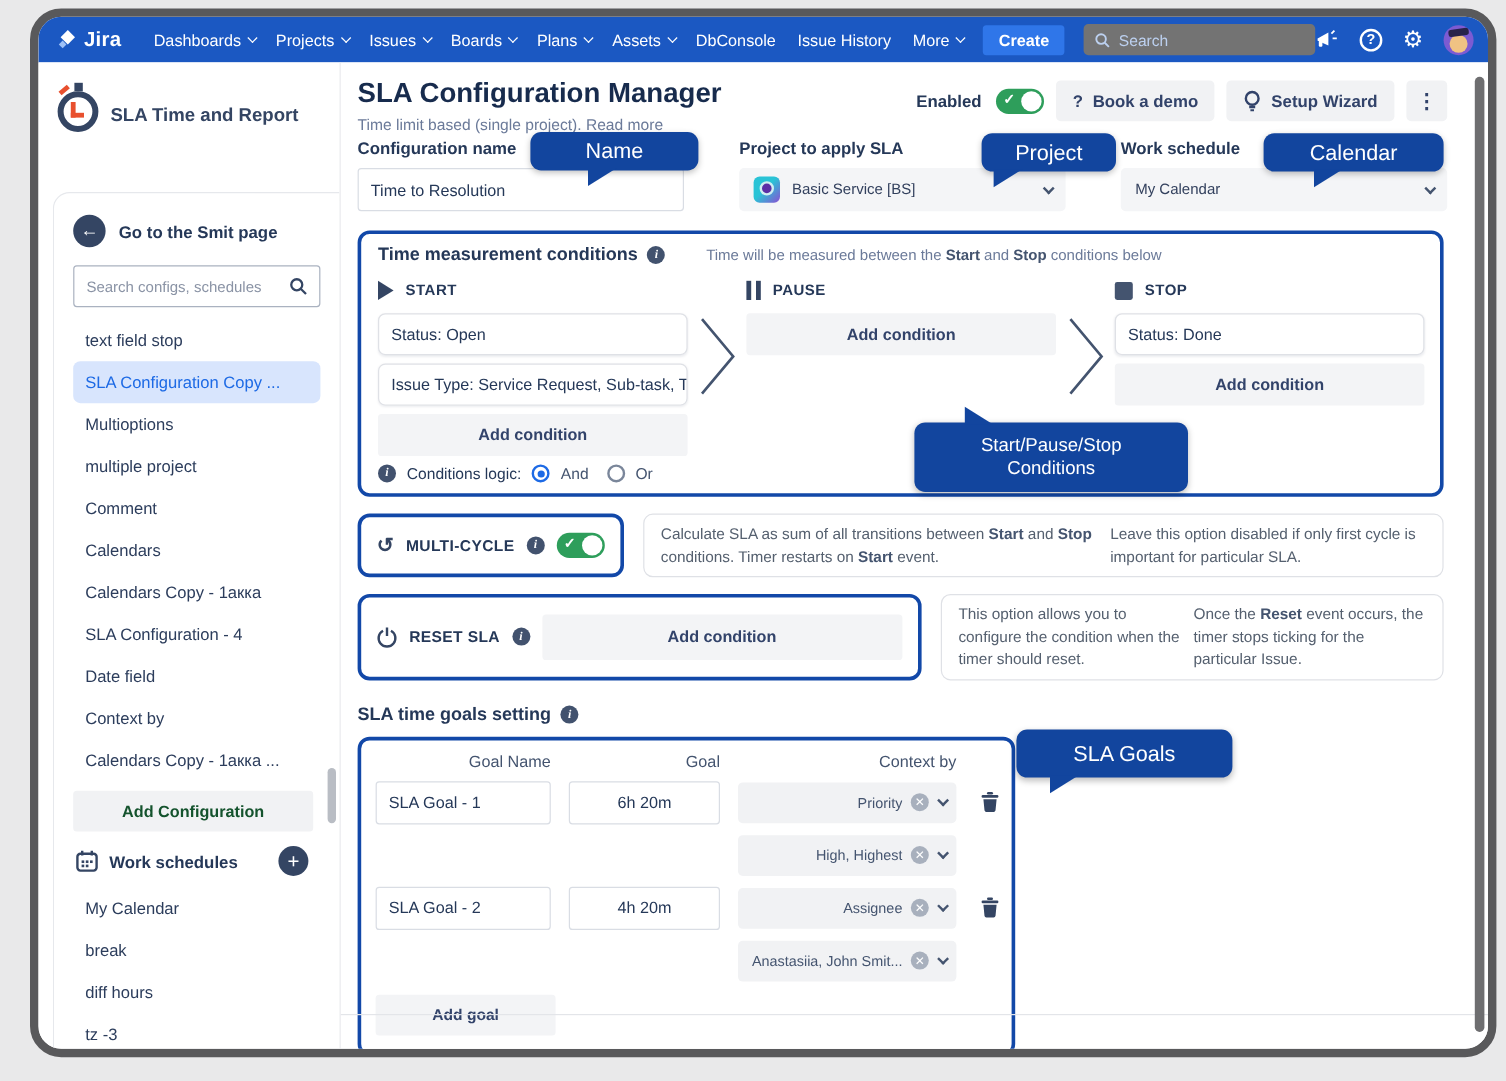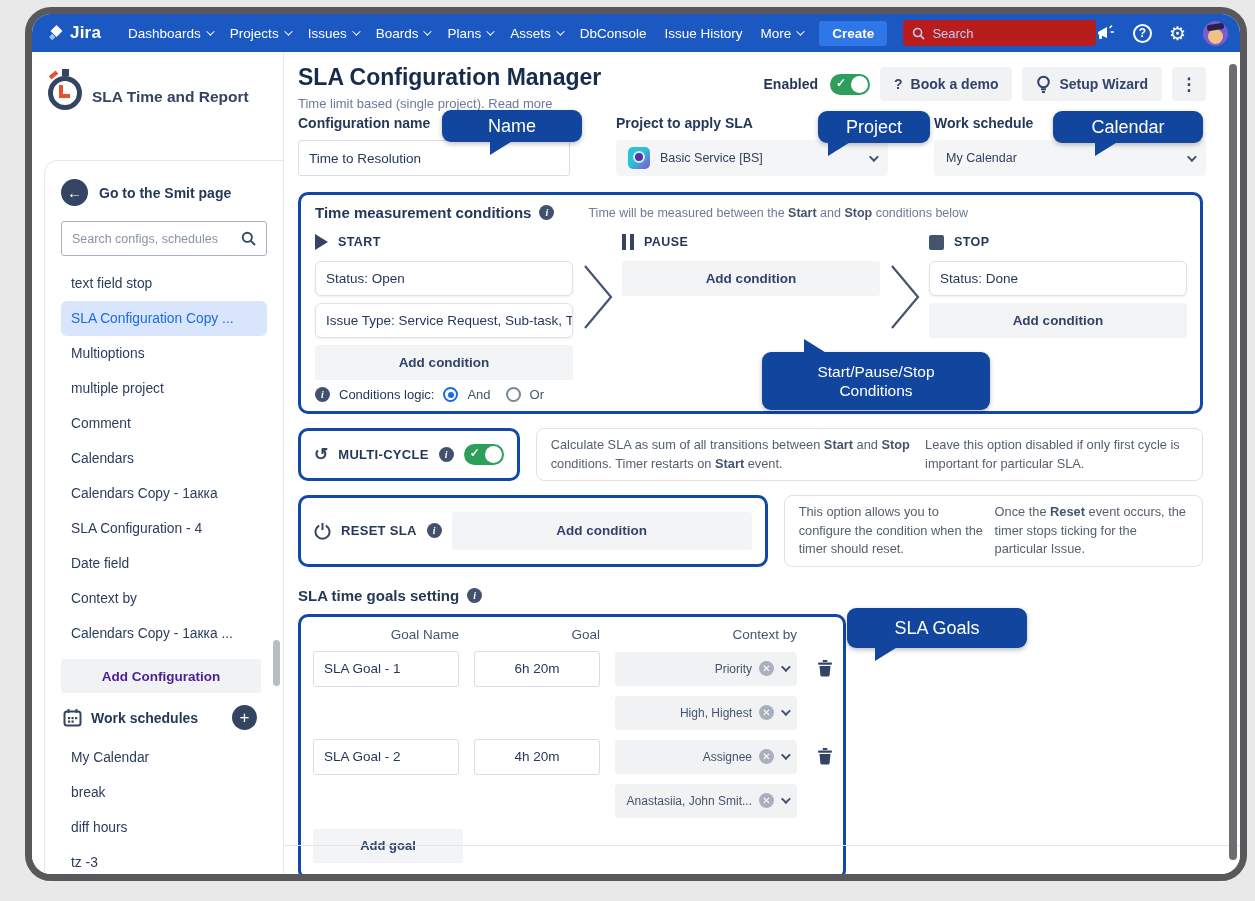--- a/index.html
+++ b/index.html
@@ -7,21 +7,21 @@
   .frame { position:absolute; left:25px; top:7px; width:1222px; height:874px; background:#fff;
            border:7px solid #59595b; border-radius:26px; overflow:hidden; }
 
   
   .topnav { height:38px; background:#1b58c2; display:flex; align-items:center; padding:0 12px 0 14px; color:#fff; }
   .jira-logo { display:flex; align-items:center; gap:5px; margin-right:18px; }
   .jira-logo .jname { font-size:17px; font-weight:700; letter-spacing:.2px; }
   .nav-item { display:flex; align-items:center; gap:5px; padding:0 9px; font-size:13.5px; font-weight:500; cursor:pointer; white-space:nowrap; }
   .wchev { width:6px; height:6px; border-right:1.8px solid #fff; border-bottom:1.8px solid #fff; transform:rotate(45deg) translateY(-2px); }
   .create-btn { background:#2f76e9; border-radius:3px; padding:5px 13px; font-size:13.5px; font-weight:700; margin-left:8px; cursor:pointer; }
-  .nav-search { margin-left:16px; width:205px; height:26px; background:#b91c1c; border-radius:4px; display:flex; align-items:center; gap:7px; padding:0 9px; }
+  .nav-search { margin-left:16px; width:205px; height:26px; background:#737373; border-radius:4px; display:flex; align-items:center; gap:7px; padding:0 9px; }
   .nav-search .ph { color:#bcd0ef; font-size:13px; }
   .nav-right { margin-left:auto; display:flex; align-items:center; gap:17px; }
   .circle-q { width:19px; height:19px; border:2px solid #fff; border-radius:50%; font-size:12px; font-weight:700; display:flex; align-items:center; justify-content:center; }
   .gear { font-size:19px; line-height:1; }
   .avatar { width:25px; height:25px; border-radius:50%; background:#7c5bd2; position:relative; overflow:hidden; }
   .avatar .face { position:absolute; left:5px; top:8px; width:15px; height:15px; border-radius:50%; background:#f0c283; }
   .avatar .cap { position:absolute; left:4px; top:3px; width:17px; height:6px; background:#27224a; border-radius:2px; transform:rotate(-8deg); }
 
   .body-row { display:flex; height:calc(100% - 38px); }
 
@@ -36,21 +36,21 @@
   .app-title { font-size:15.5px; font-weight:700; color:#344563; padding-bottom:6px; }
   .sidecard { position:absolute; left:12px; right:0; top:108px; bottom:0; border:1px solid #e6e8ec; border-right:none; border-bottom:none; border-top-left-radius:14px; padding:18px 16px 0 16px; }
   .back-row { display:flex; align-items:center; gap:11px; cursor:pointer; }
   .back-circle { width:27px; height:27px; border-radius:50%; background:#344563; color:#fff; display:flex; align-items:center; justify-content:center; font-size:15px; }
   .back-label { font-size:14px; font-weight:700; color:#253858; }
   .side-search { margin-top:15px; height:35px; border:1px solid #aab2c0; border-radius:3px; display:flex; align-items:center; padding:0 10px; gap:8px; }
   .side-search .ph { flex:1; color:#8a93a5; font-size:12.5px; }
   .cfg-list { margin-top:10px; }
   .cfg-item { height:35px; display:flex; align-items:center; padding:0 10px; font-size:13.8px; color:#2c3d5c; border-radius:6px; cursor:pointer; white-space:nowrap; }
   .cfg-item.selected { background:#d8e5fd; color:#1d6ae5; }
-  .add-config { margin:8px 0 4px 0; height:34px; background:#f1f2f4; border-radius:3px; display:flex; align-items:center; justify-content:center; font-size:13.5px; font-weight:700; color:#4c1d95; cursor:pointer; width:200px; }
+  .add-config { margin:8px 0 4px 0; height:34px; background:#f1f2f4; border-radius:3px; display:flex; align-items:center; justify-content:center; font-size:13.5px; font-weight:700; color:#14532d; cursor:pointer; width:200px; }
   .ws-head { margin-top:12px; display:flex; align-items:center; gap:9px; padding:0 2px; }
   .ws-title { font-size:14px; font-weight:700; color:#253858; flex:1; }
   .plus-circle { width:25px; height:25px; border-radius:50%; background:#344563; color:#fff; font-size:17px; display:flex; align-items:center; justify-content:center; cursor:pointer; margin-right:8px; }
   .side-scroll { position:absolute; right:3px; top:588px; width:7px; height:46px; background:#b9bdc4; border-radius:4px; }
 
   
   .main { flex:1; position:relative; padding:12px 42px 0 14px; background:#fff; }
   .main-scroll { position:absolute; right:11px; top:12px; bottom:14px; width:8px; background:#6e6e70; border-radius:5px; }
   .hdr-row { display:flex; align-items:flex-start; }
   .page-title { font-size:23px; font-weight:700; color:#172b4d; }

